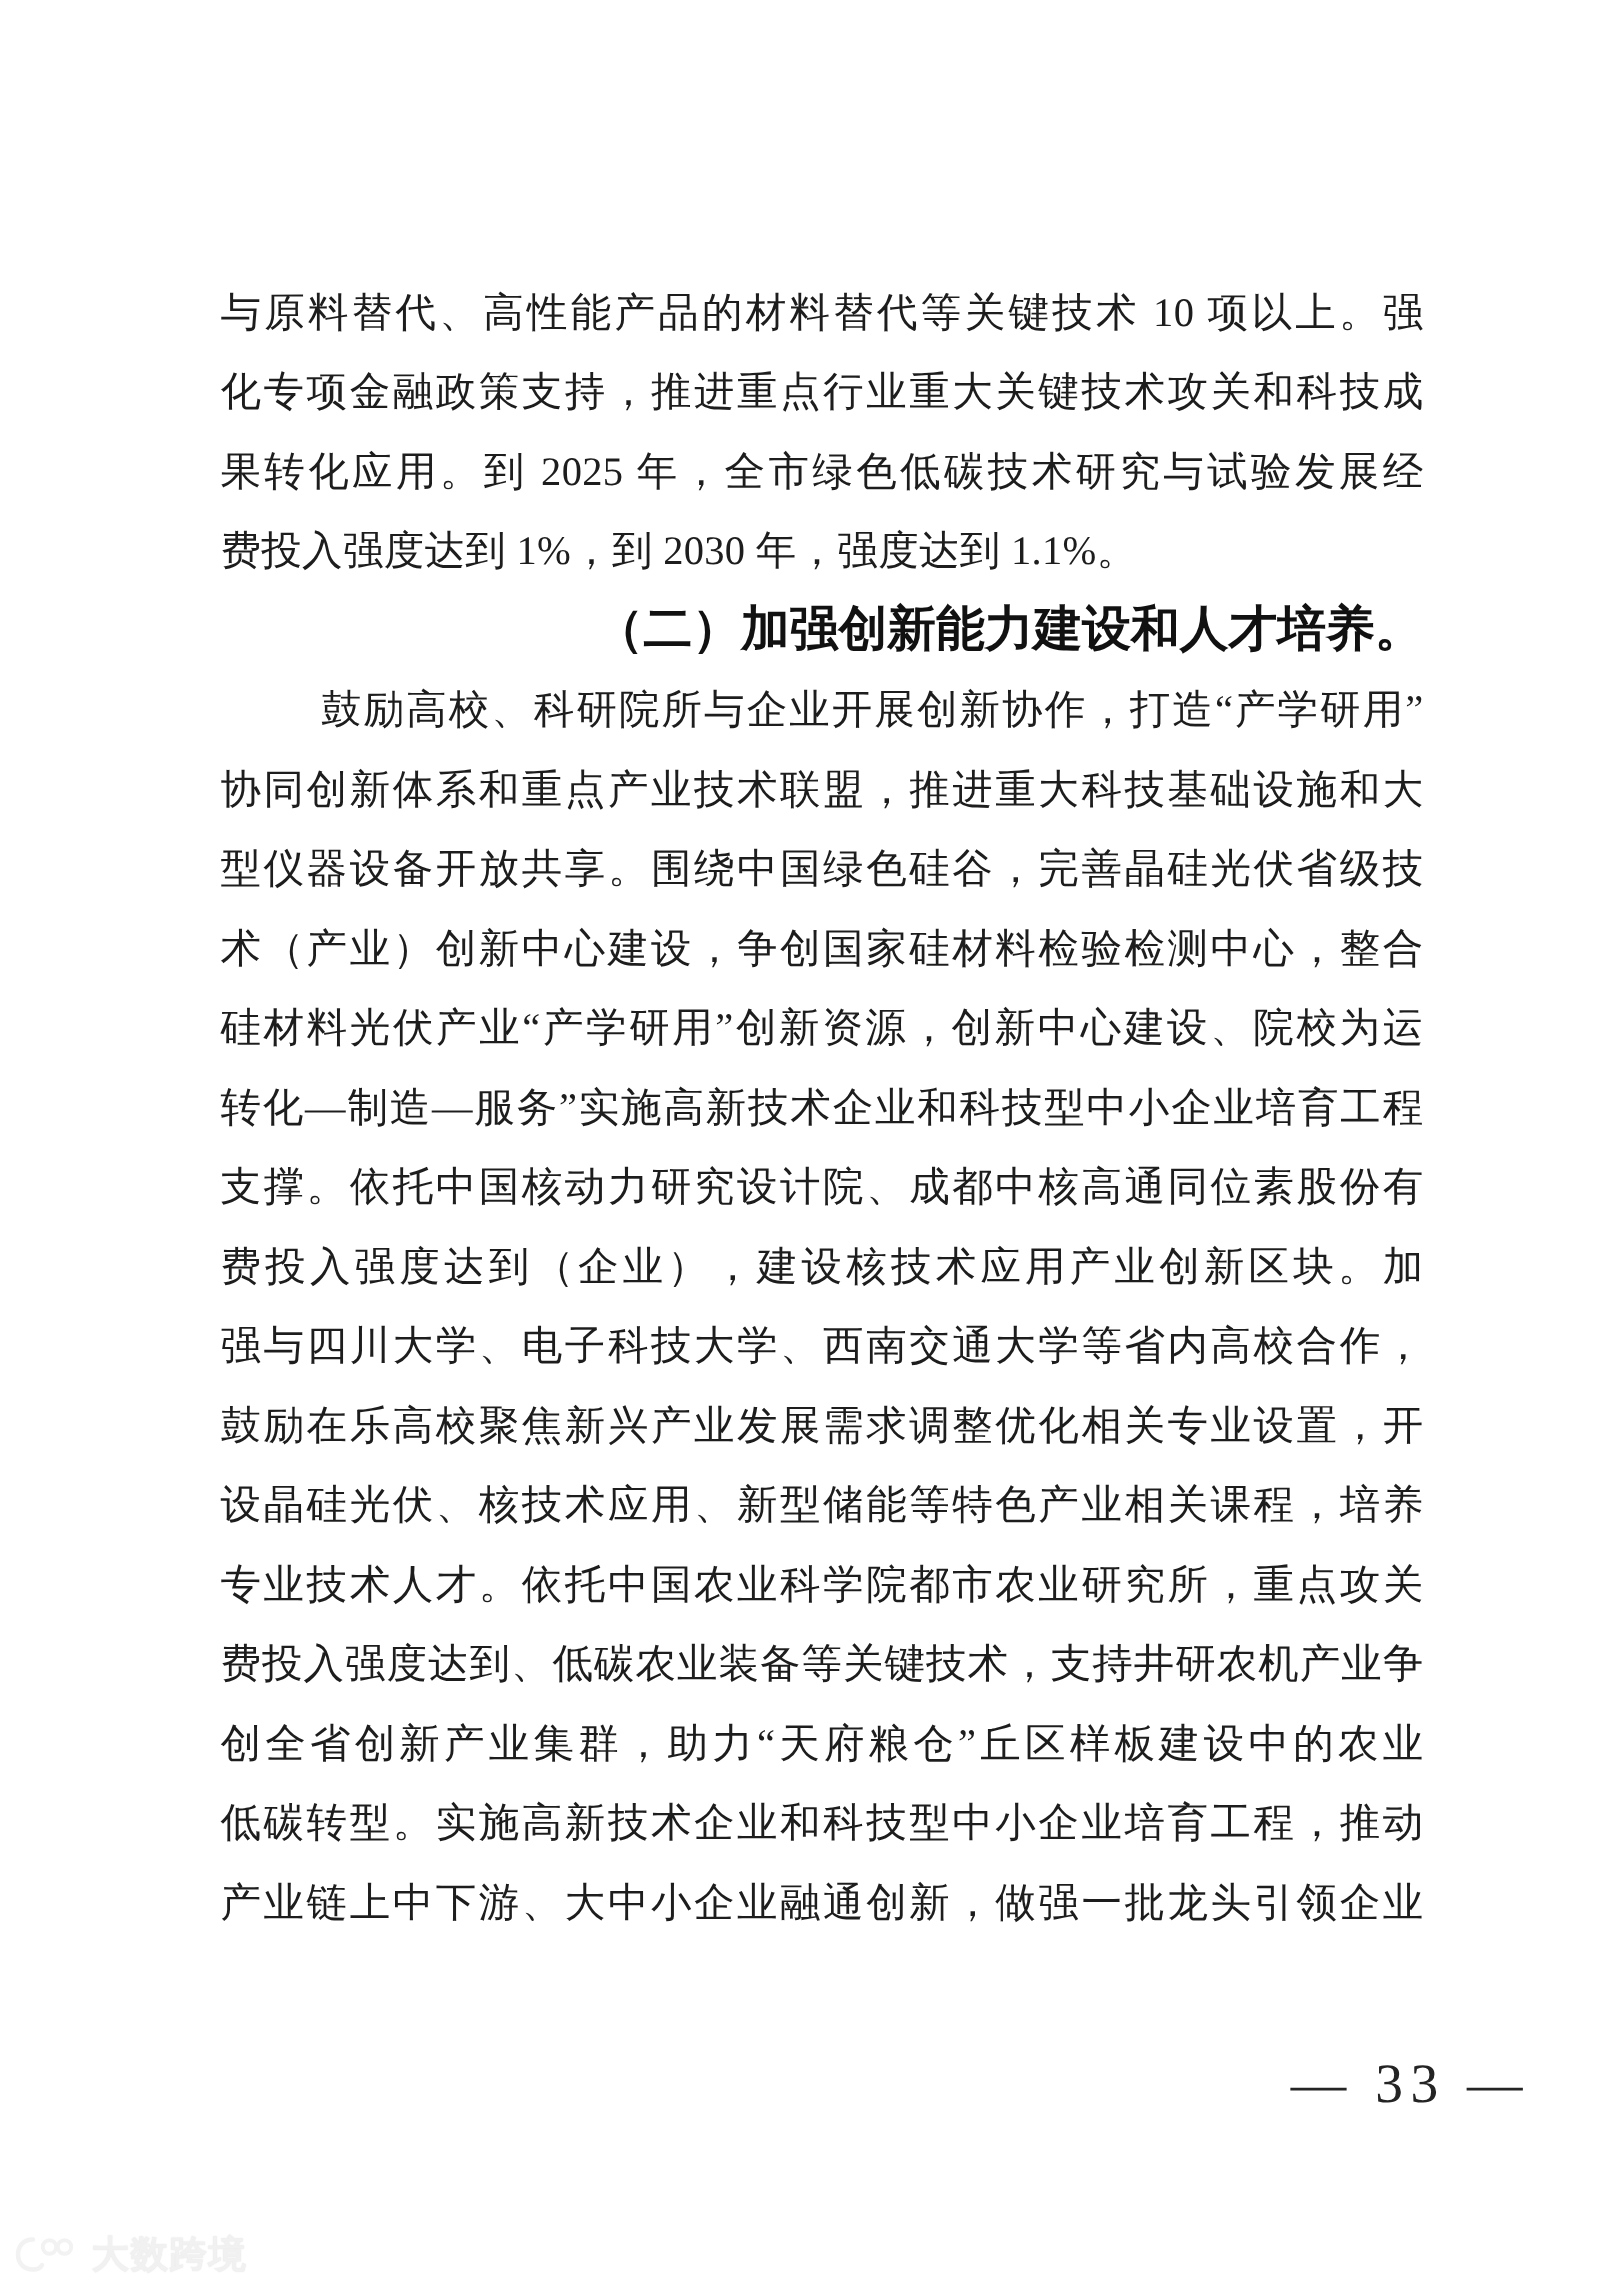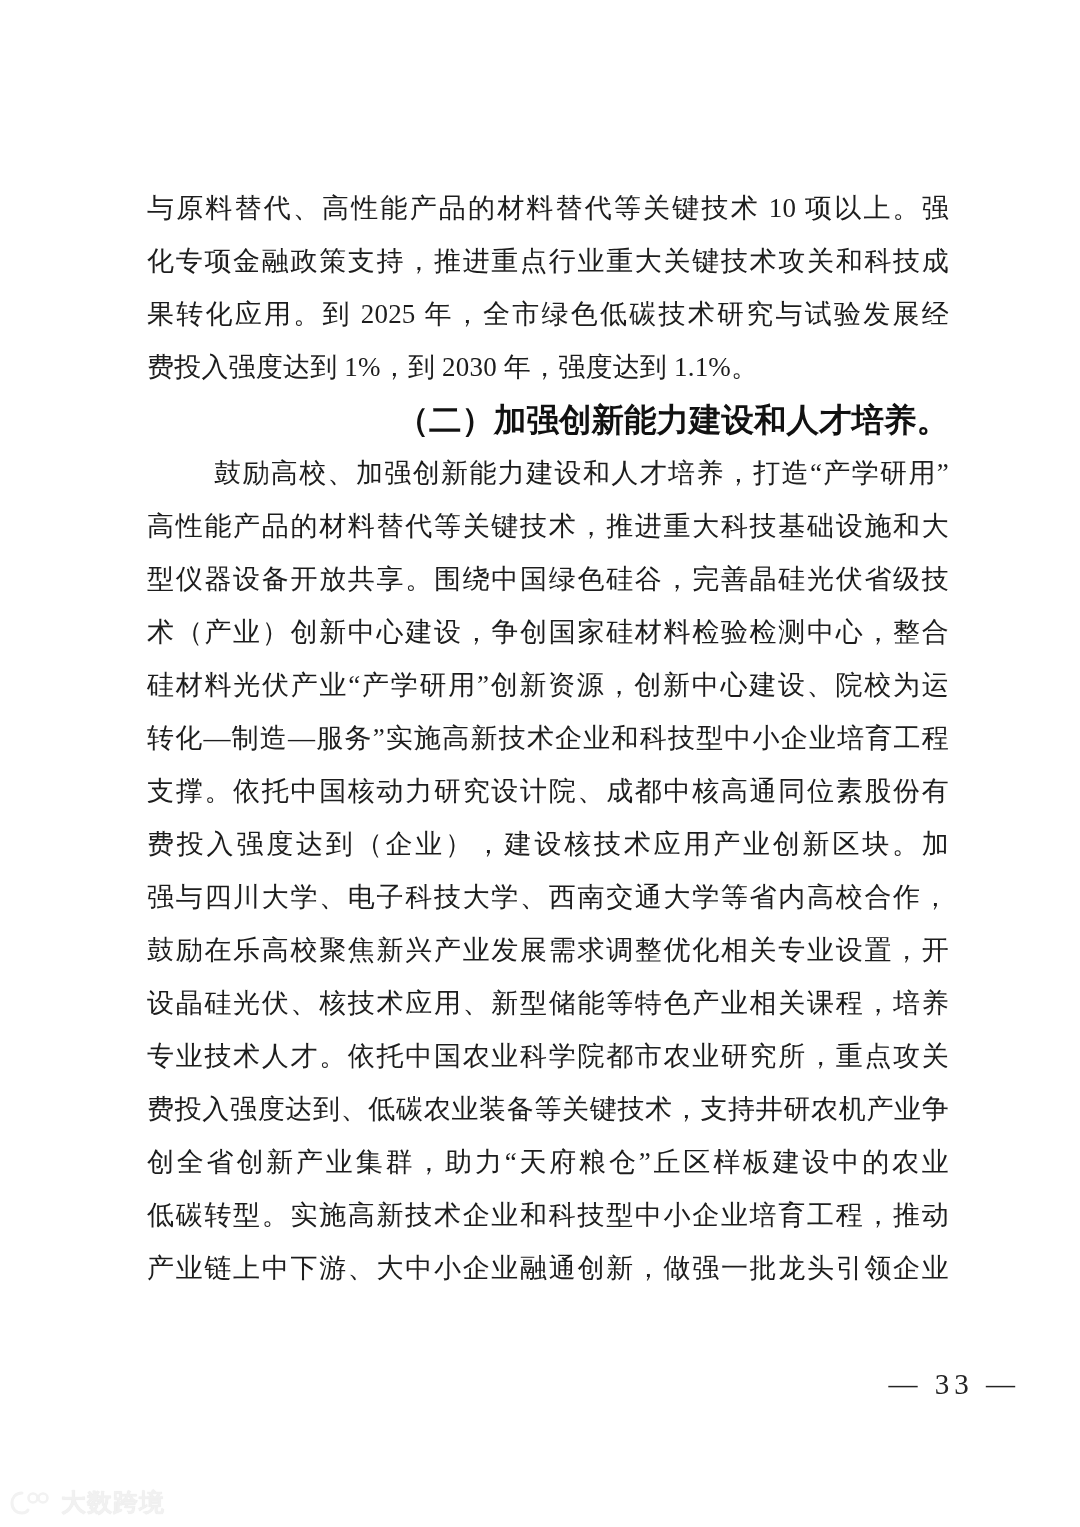--- a/index.html
+++ b/index.html
@@ -61,21 +61,21 @@
     font-family: "Liberation Serif", "DejaVu Serif", serif;
     text-align: right;
   }
 
   .page-number {
     position: absolute;
     left: 0;
     right: 60px;
     top: 1368px;
     text-align: right;
-    font-size: 29px;
+    font-size: 37px;
     letter-spacing: 5px;
     color: #242424;
     font-family: "Liberation Serif", "DejaVu Serif", serif;
   }
 
   
   .watermark {
     position: absolute;
     left: 10px;
     top: 1486px;
@@ -109,22 +109,22 @@
     <div>
       <div class="text-line justify">与原料替代、高性能产品的材料替代等关键技术 10 项以上。强</div>
       <div class="text-line justify">化专项金融政策支持，推进重点行业重大关键技术攻关和科技成</div>
       <div class="text-line justify">果转化应用。到 2025 年，全市绿色低碳技术研究与试验发展经</div>
       <div class="text-line last">费投入强度达到 1%，到 2030 年，强度达到 1.1%。</div>
     </div>
 
     <div class="section-heading">（二）加强创新能力建设和人才培养。</div>
 
     <div>
-      <div class="text-line justify indent-2">鼓励高校、加强创新能力建设和人才培养，打造“产学研用”</div>
-      <div class="text-line justify">高性能产品的材料替代等关键技术，推进重大科技基础设施和大</div>
+      <div class="text-line justify indent-2">鼓励高校、科研院所与企业开展创新协作，打造“产学研用”</div>
+      <div class="text-line justify">协同创新体系和重点产业技术联盟，推进重大科技基础设施和大</div>
       <div class="text-line justify">型仪器设备开放共享。围绕中国绿色硅谷，完善晶硅光伏省级技</div>
       <div class="text-line justify">术（产业）创新中心建设，争创国家硅材料检验检测中心，整合</div>
       <div class="text-line justify">硅材料光伏产业“产学研用”创新资源，创新中心建设、院校为运</div>
       <div class="text-line justify">转化—制造—服务”实施高新技术企业和科技型中小企业培育工程</div>
       <div class="text-line justify">支撑。依托中国核动力研究设计院、成都中核高通同位素股份有</div>
       <div class="text-line justify">费投入强度达到（企业），建设核技术应用产业创新区块。加</div>
       <div class="text-line justify">强与四川大学、电子科技大学、西南交通大学等省内高校合作，</div>
       <div class="text-line justify">鼓励在乐高校聚焦新兴产业发展需求调整优化相关专业设置，开</div>
       <div class="text-line justify">设晶硅光伏、核技术应用、新型储能等特色产业相关课程，培养</div>
       <div class="text-line justify">专业技术人才。依托中国农业科学院都市农业研究所，重点攻关</div>

